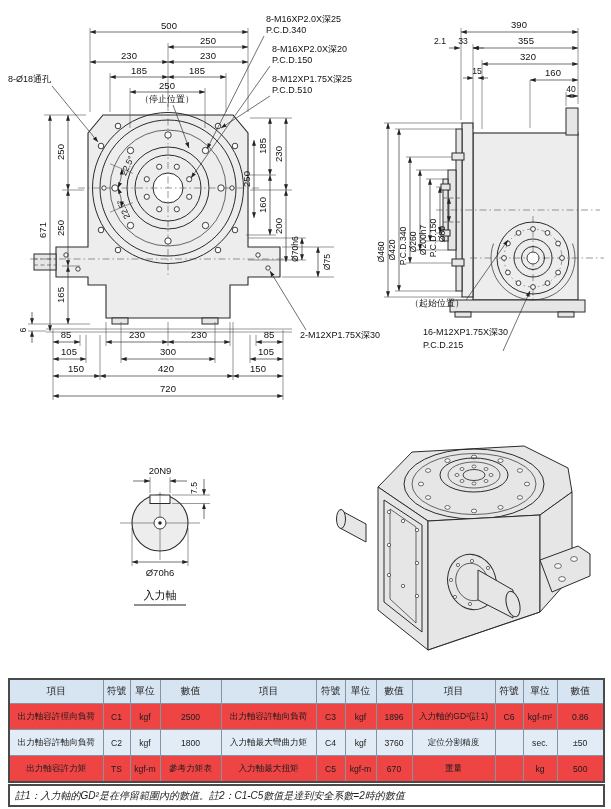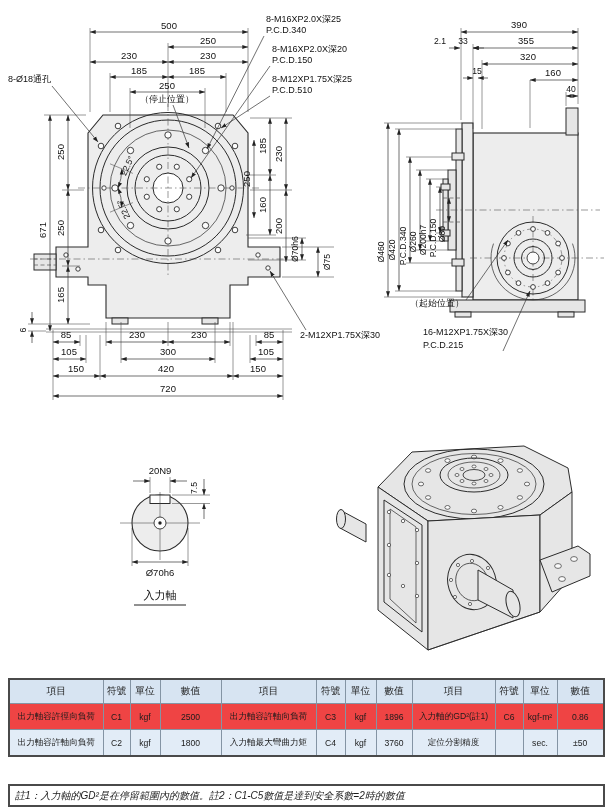--- a/index.html
+++ b/index.html
@@ -452,17 +452,31 @@
       <td>1800</td>
       <td>入力軸最大彎曲力矩</td>
       <td>C4</td>
       <td>kgf</td>
       <td>3760</td>
       <td>定位分割精度</td>
       <td></td>
       <td>sec.</td>
       <td>±50</td>
     </tr>
+    <tr>
+      <td>出力軸容許力矩</td>
+      <td>TS</td>
+      <td>kgf-m</td>
+      <td>參考力矩表</td>
+      <td>入力軸最大扭矩</td>
+      <td>C5</td>
+      <td>kgf-m</td>
+      <td>670</td>
+      <td>重量</td>
+      <td></td>
+      <td>kg</td>
+      <td>500</td>
+    </tr>
   </tbody>
     </table>
 </div>
 
 <div id="footnote-bar">註1：入力軸的GD²是在停留範圍內的數值。註2：C1-C5數值是達到安全系數=2時的數值</div>
 
 </body></html>

